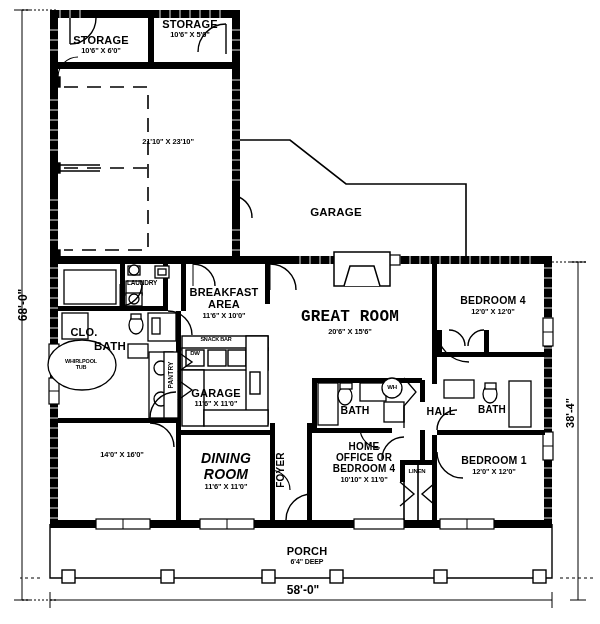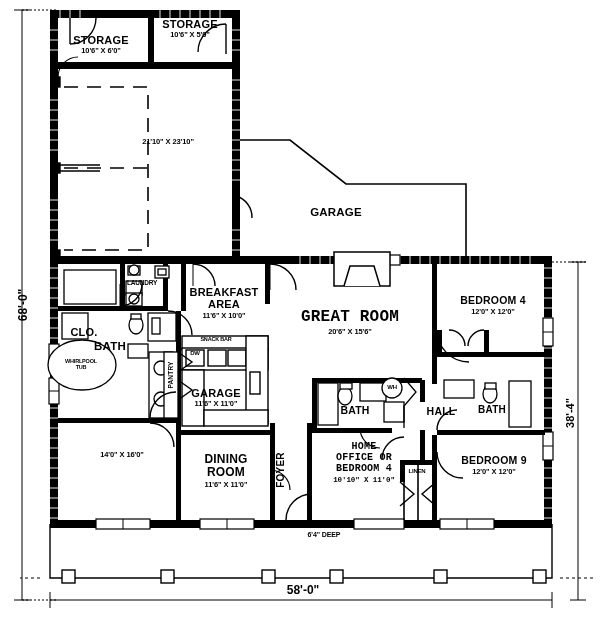--- a/index.html
+++ b/index.html
@@ -484,44 +484,44 @@
       </div>
       <div class="rm-label" style="left: 350px; top: 323px;">
         <div class="rm-name" style="font-size: 16px; font-family: Liberation Mono, monospace;">GREAT ROOM</div>
         <div class="rm-dim" style="font-size: 7.5px; margin-top: 1px;">20'6" X 15'6"</div>
       </div>
       <div class="rm-label" style="left: 493px; top: 306px;">
         <div class="rm-name" style="font-size: 10.5px;">BEDROOM 4</div>
         <div class="rm-dim" style="font-size: 7.5px; margin-top: 1px;">12'0" X 12'0"</div>
       </div>
       <div class="rm-label" style="left: 494px; top: 466px;">
-        <div class="rm-name" style="font-size: 10.5px;">BEDROOM 9</div>
+        <div class="rm-name" style="font-size: 10.5px;">BEDROOM 1</div>
         <div class="rm-dim" style="font-size: 7.5px; margin-top: 1px;">12'0" X 12'0"</div>
       </div>
       <div class="rm-label" style="left: 492px; top: 410px;">
         <div class="rm-name" style="font-size: 10px;">BATH</div>
       </div>
       <div class="rm-label" style="left: 355px; top: 411px;">
         <div class="rm-name" style="font-size: 10.5px;">BATH</div>
       </div>
       <div class="rm-label" style="left: 441px; top: 412px;">
         <div class="rm-name" style="font-size: 10.5px;">HALL</div>
       </div>
-      <div class="rm-label" style="left: 364px; top: 462px; font-family: Liberation Mono, monospace;">
+      <div class="rm-label" style="left: 364px; top: 462px;">
         <div class="rm-name" style="font-size: 10px;">HOME<br>OFFICE OR<br>BEDROOM 4</div>
         <div class="rm-dim" style="font-size: 7.5px; margin-top: 1px;">10'10" X 11'0"</div>
       </div>
       <div class="rm-label" style="left: 122px; top: 455px;">
         <div class="rm-dim" style="font-size: 7.5px; margin-top: 1px;">14'0" X 16'0"</div>
       </div>
       <div class="rm-label" style="left: 226px; top: 471px;">
-        <div class="rm-name" style="font-size: 12px;">DINING<br>ROOM</div>
+        <div class="rm-name" style="font-size: 14px; font-style: italic;">DINING<br>ROOM</div>
         <div class="rm-dim" style="font-size: 7.5px; margin-top: 1px;">11'6" X 11'0"</div>
       </div>
-      <div class="rm-label" style="left: 307px; top: 529px; margin-left: 17px;">
+      <div class="rm-label" style="left: 307px; top: 556px;">
         <div class="rm-name" style="font-size: 11px;">PORCH</div>
         <div class="rm-dim" style="font-size: 7px; margin-top: 1px;">6'4" DEEP</div>
       </div>
     </div>
   <div id="vert-labels">
       <div class="rm-label vert rm-name" style="left: 281px; top: 470px; font-size: 10px;">FOYER</div>
       <div class="rm-label vert rm-name" style="left: 171px; top: 375px; font-size: 6.5px;">PANTRY</div>
     </div>
   <div id="fixture-labels">
       <div class="tiny" style="left: 142px; top: 283px; font-size: 6.5px; text-align: center; line-height: 1.05;">LAUNDRY</div>

